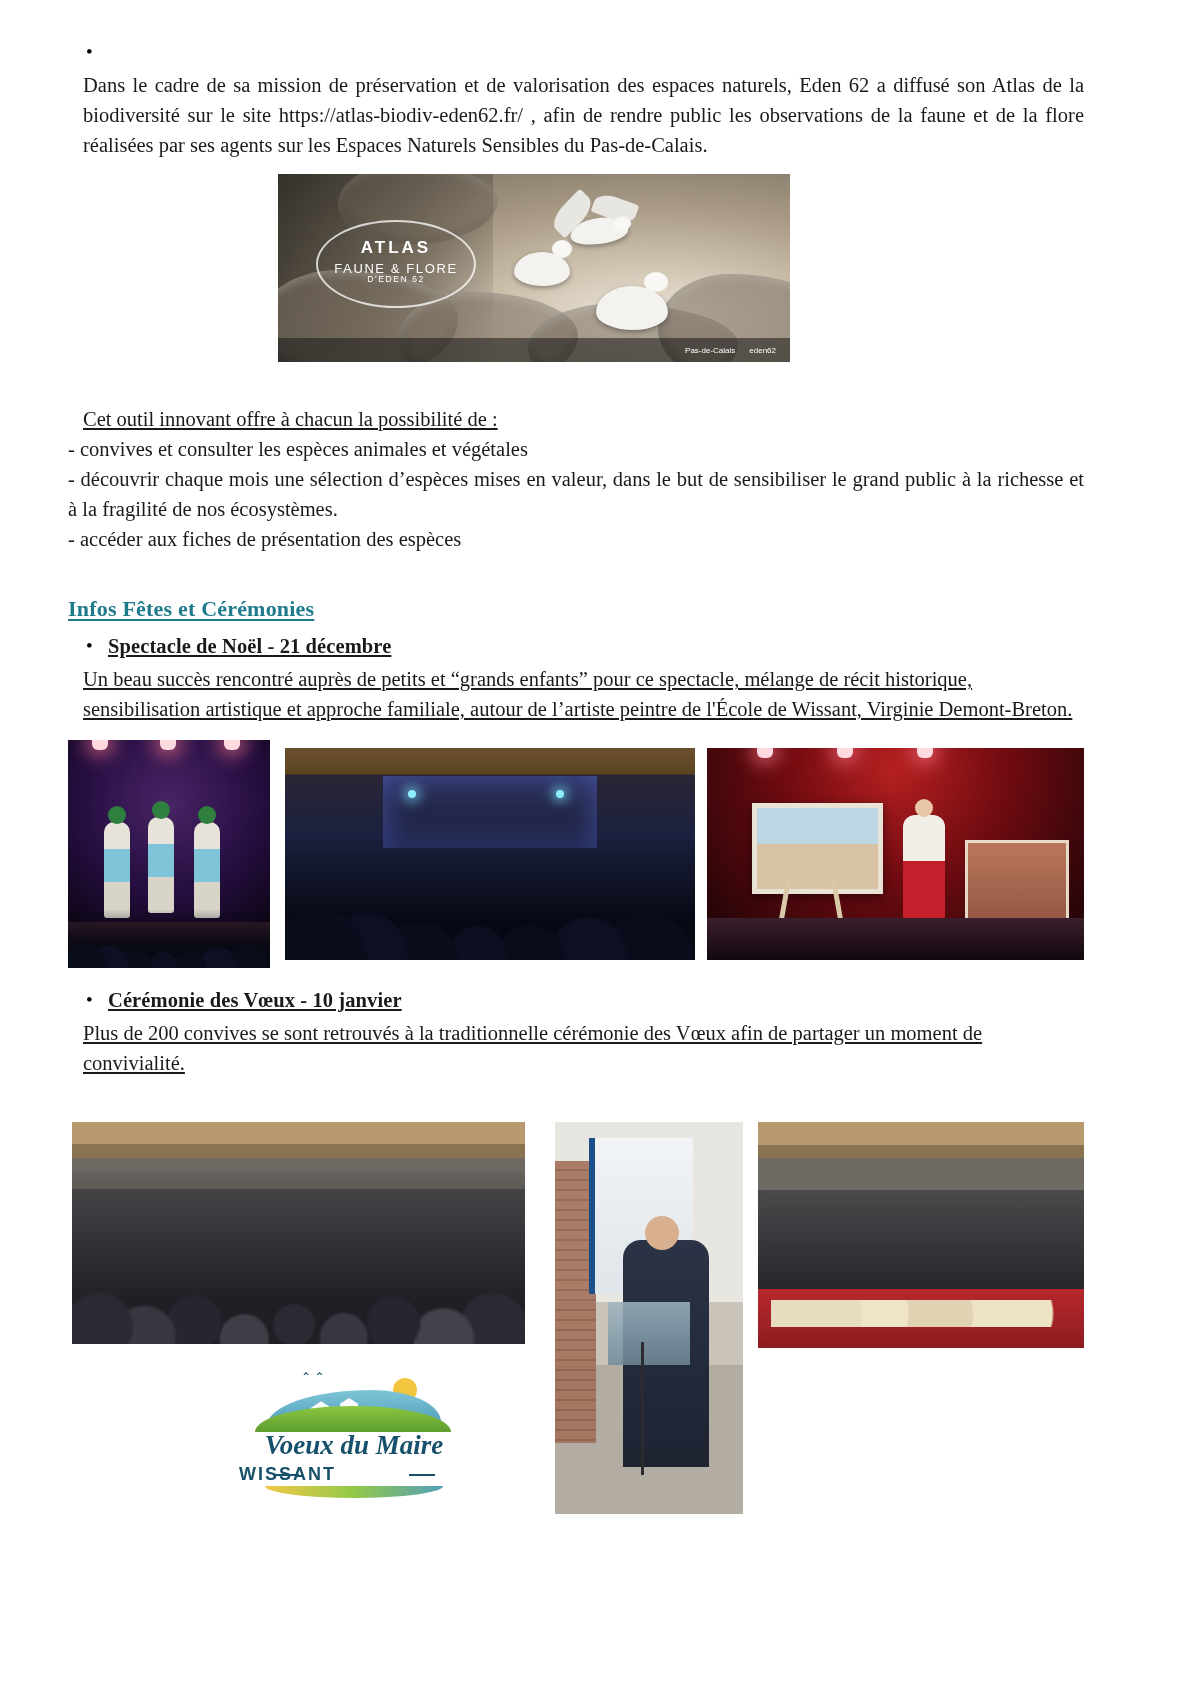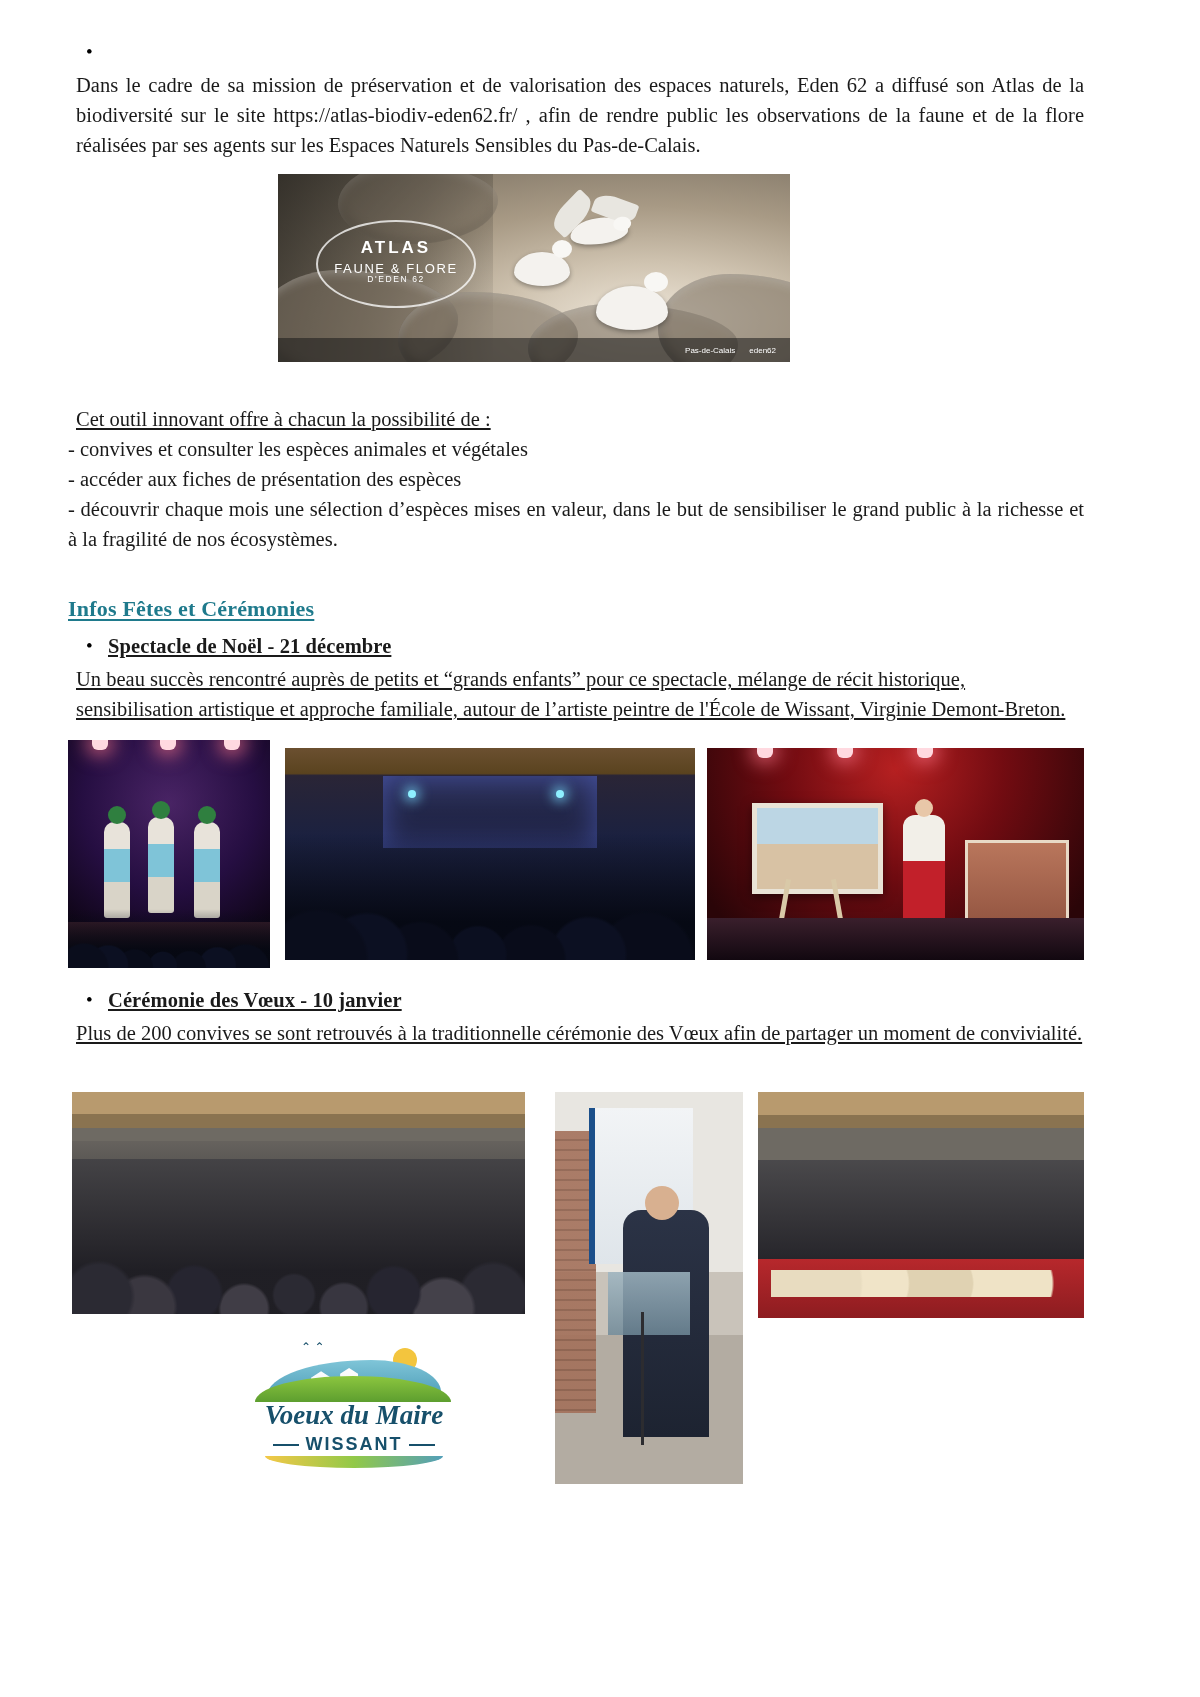--- a/index.html
+++ b/index.html
@@ -49,21 +49,21 @@
     font-size: 20.5px;
     line-height: 28px;
     letter-spacing: 0.1px;
   }
   .bullet-title.underlined {
     text-decoration: underline;
     text-underline-offset: 2px;
   }
 
   p.body-text {
-    margin: 2px 0 0 8px;
+    margin: 2px 0 0 15px;
     font-size: 20.5px;
     line-height: 30px;
     text-align: justify;
     text-justify: inter-word;
   }
   p.body-text.nojust {
     text-align: left;
     text-decoration: underline;
   }
   .list-line {
@@ -347,21 +347,21 @@
       linear-gradient(#ffffff, #eef2f4);
     clip-path: polygon(0 100%, 0 45%, 18% 20%, 36% 45%, 36% 100%, 52% 100%, 52% 30%, 68% 8%, 84% 30%, 84% 100%);
   }
   .vlogo .title {
     position:absolute; left:0; right:0; top:74px;
     text-align:center; font-size:27px; font-style:italic; font-weight:bold; color:#17506b;
     font-family:"Liberation Serif", serif;
   }
   .vlogo .sub {
     position:absolute; left:0; right:0; top:108px;
-    text-align:center; font-size:18px; font-weight:bold; letter-spacing:2px; color:#17506b;
+    font-size:18px; font-weight:bold; letter-spacing:2px; color:#17506b;
   }
   .vlogo .dashL, .vlogo .dashR {
     position:absolute; top:118px; width:26px; height:2px; background:#17506b;
   }
   .vlogo .dashL { left:34px; }
   .vlogo .dashR { right:34px; }
   .vlogo .wave {
     position:absolute; left:26px; right:26px; top:130px; height:12px;
     background: linear-gradient(90deg,#f3c53e,#8cc63f,#4a9ab5);
     border-radius: 0 0 50% 50% / 0 0 100% 100%;
@@ -416,22 +416,22 @@
         <div class="atlas-footer">
           <span>Pas-de-Calais</span>
           <span>eden62</span>
         </div>
       </div>
     </div>
 
     <div style="margin-top:42px;">
       <p class="body-text nojust">Cet outil innovant offre à chacun la possibilité de :</p>
       <div class="list-line">- convives et consulter les espèces animales et végétales</div>
+      <div class="list-line" style="text-align:justify;">- découvrir chaque mois une sélection d’espèces mises en valeur, dans le but de sensibiliser le grand public à la richesse et à la fragilité de nos écosystèmes.</div>
       <div class="list-line">- accéder aux fiches de présentation des espèces</div>
-      <div class="list-line" style="text-align:justify;">- découvrir chaque mois une sélection d’espèces mises en valeur, dans le but de sensibiliser le grand public à la richesse et à la fragilité de nos écosystèmes.</div>
     </div>
 
     <div class="section-head">Infos Fêtes et Cérémonies </div>
 
     <div class="bullet-line">
       <span class="bullet-dot">•</span>
       <span class="bullet-title underlined">Spectacle de Noël - 21 décembre</span>
     </div>
     <p class="body-text nojust">Un beau succès rencontré auprès de petits et “grands enfants” pour ce spectacle, mélange de récit historique, sensibilisation artistique et approche familiale, autour de l’artiste peintre de l'École de Wissant, Virginie Demont-Breton.</p>
 

